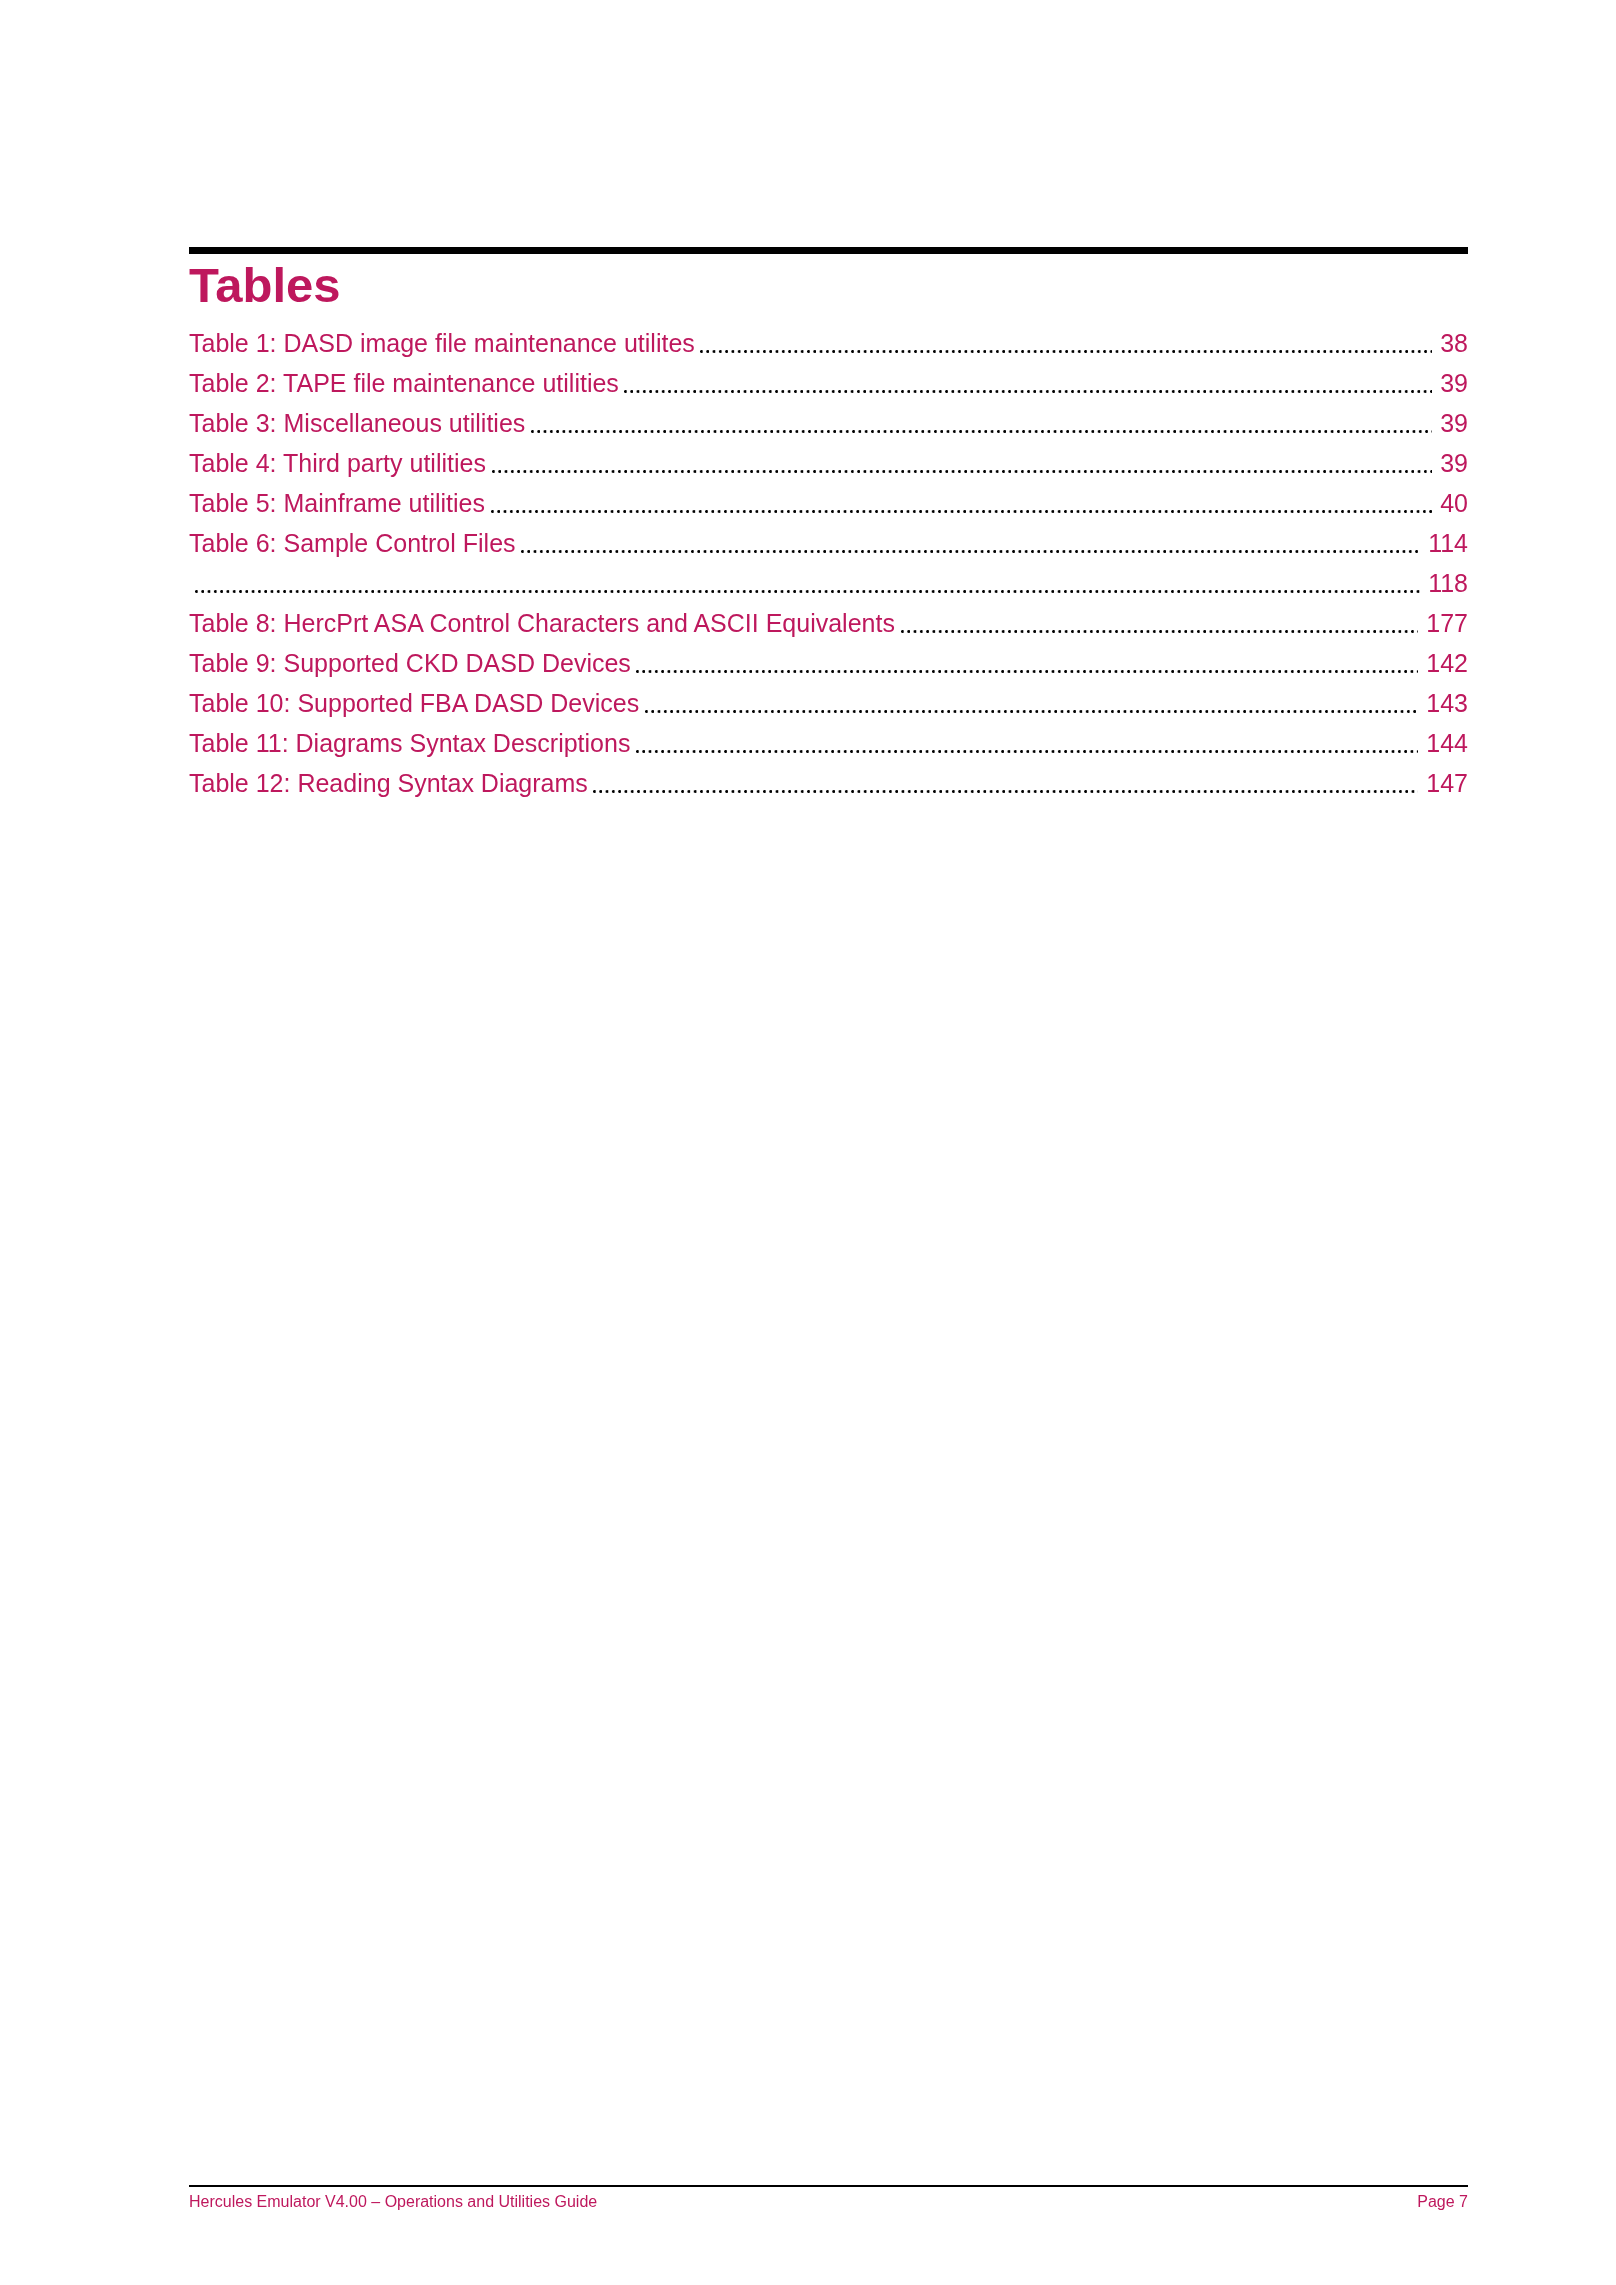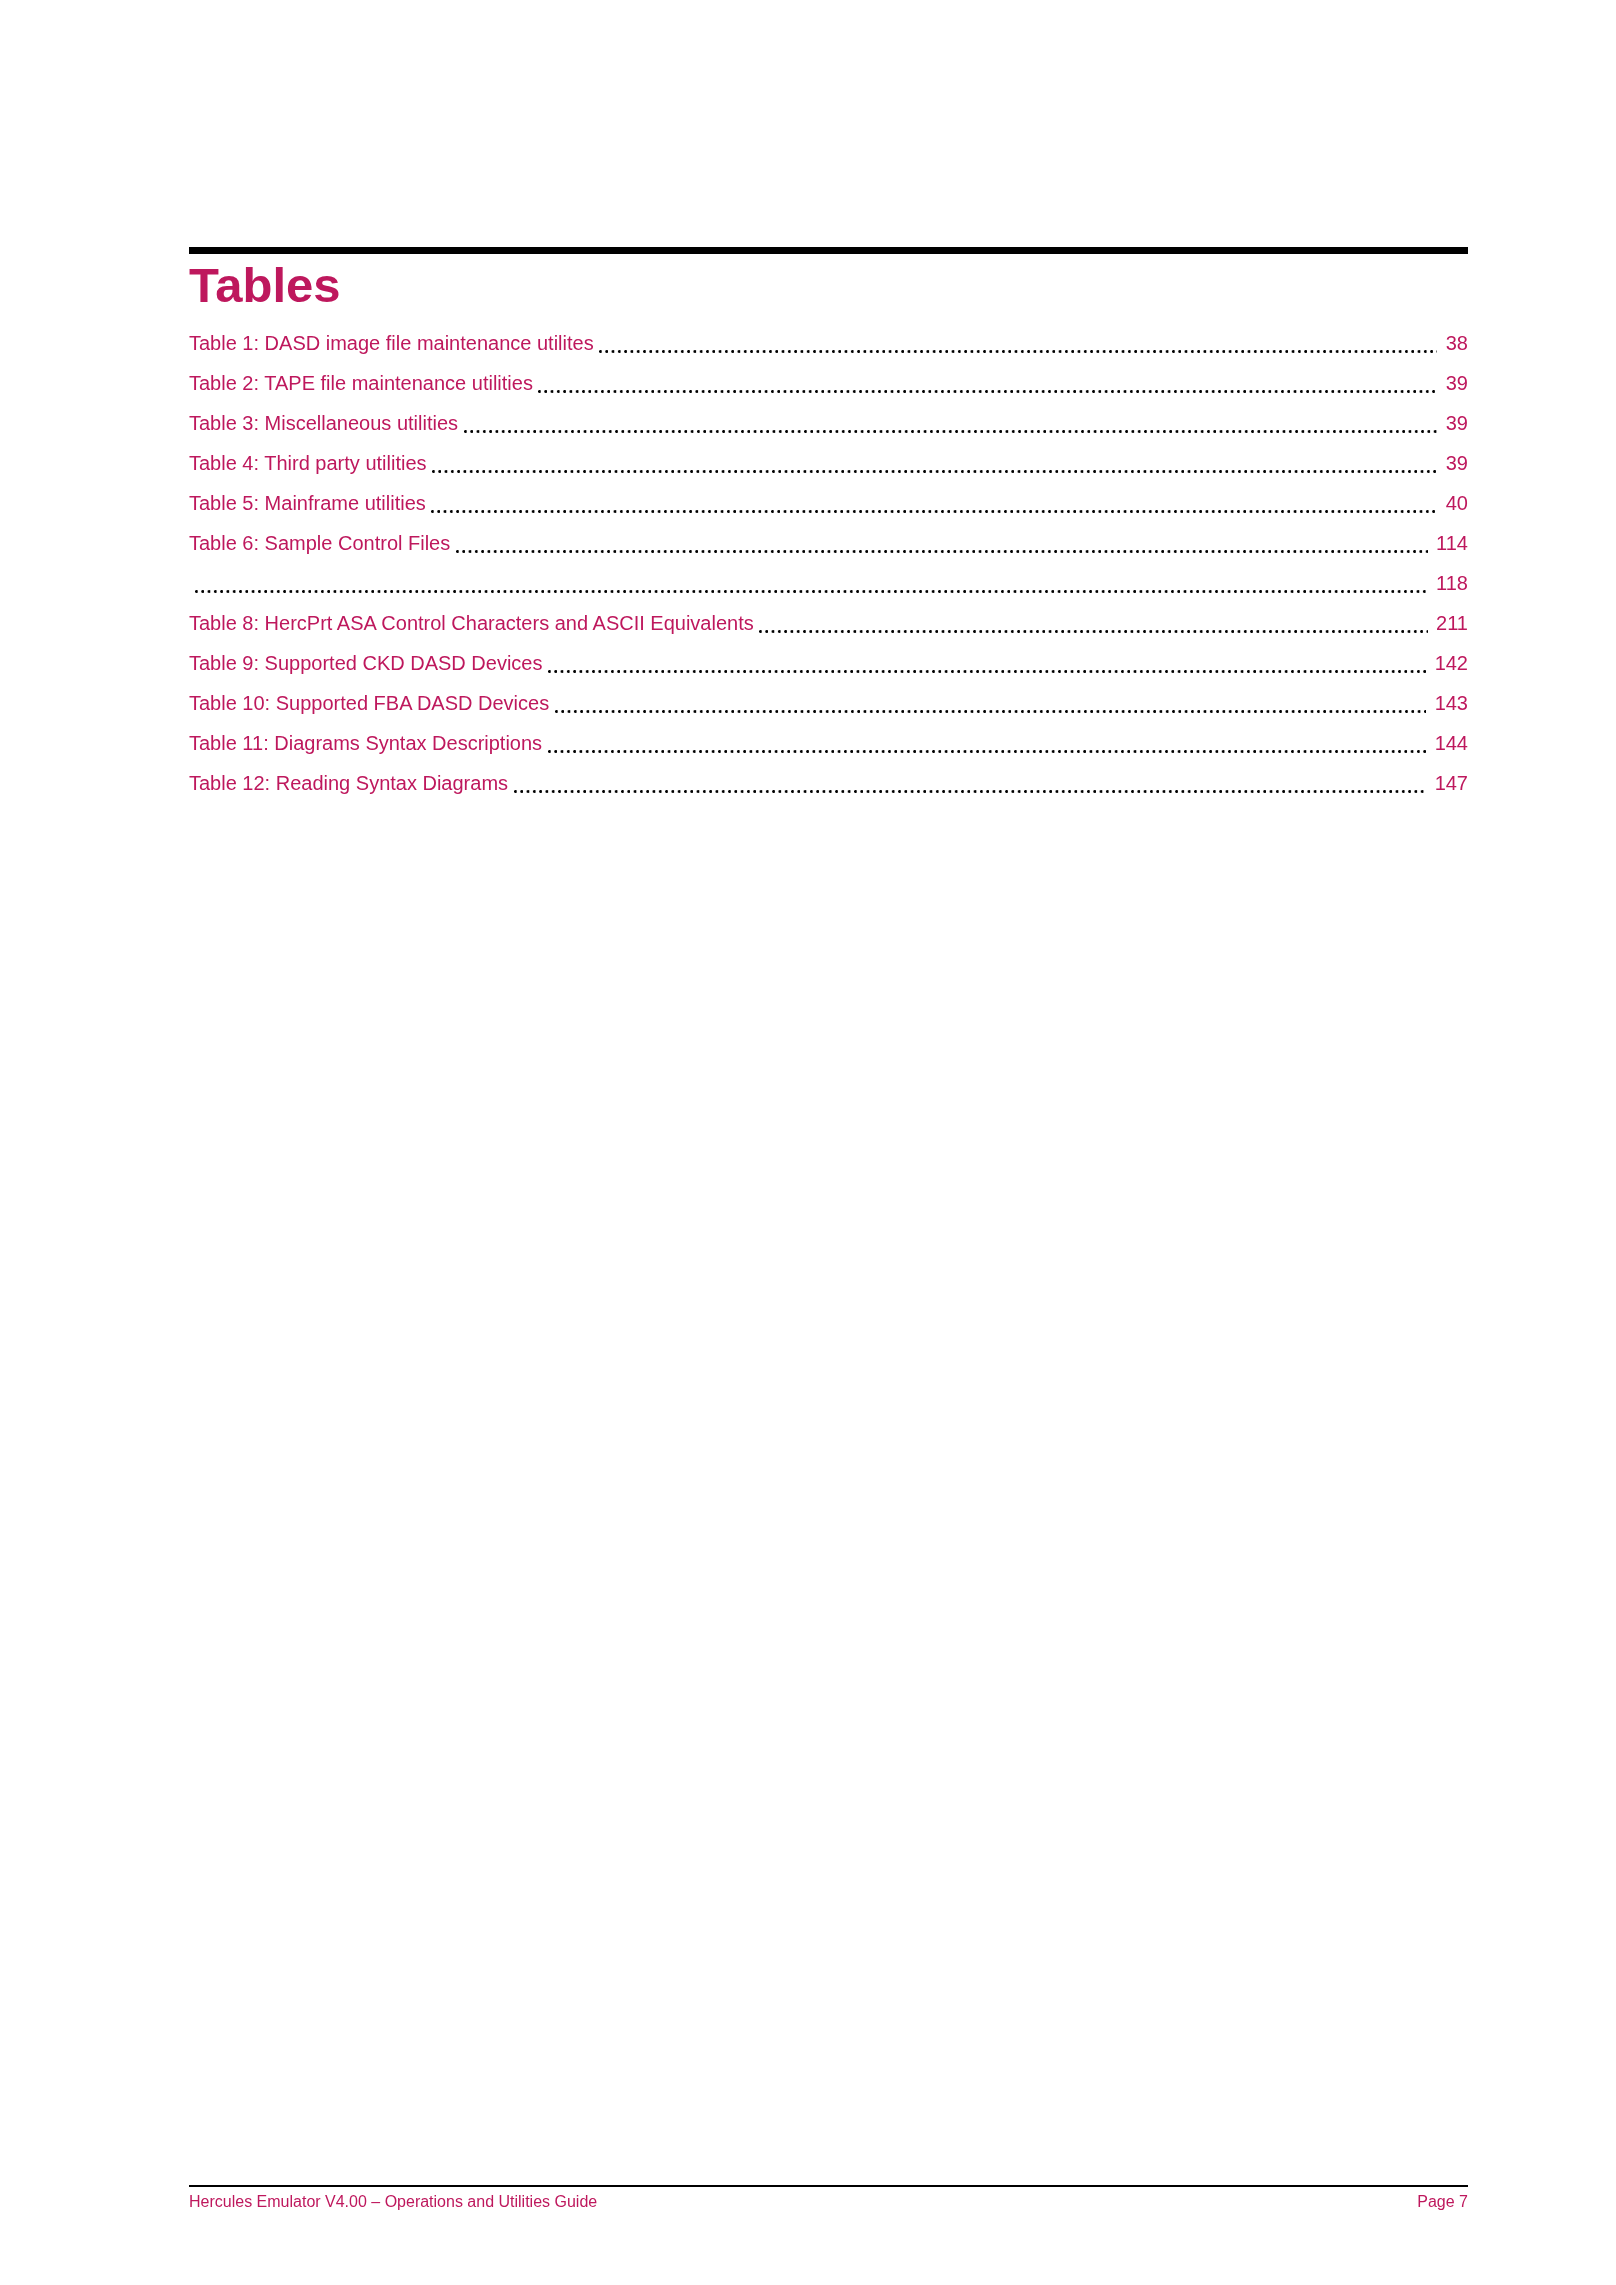--- a/index.html
+++ b/index.html
@@ -33,21 +33,21 @@
     font-weight: bold;
     letter-spacing: 0px;
   }
   .toc {
     margin-top: 13px;
   }
   .toc-row {
     display: flex;
     align-items: flex-start;
     line-height: 40px;
-    font-size: 20px;
+    font-size: 25px;
     white-space: nowrap;
     cursor: default;
   }
   .toc-label {
     flex: 0 0 auto;
   }
   .dot-leader {
     flex: 1 1 auto;
     align-self: stretch;
     margin-left: 5.6px;
@@ -126,21 +126,21 @@
       </div>
 
       <div class="toc-row">
         <span class="dot-leader"></span>
         <span class="toc-page">118</span>
       </div>
 
       <div class="toc-row">
         <span class="toc-label">Table 8: HercPrt ASA Control Characters and ASCII Equivalents</span>
         <span class="dot-leader"></span>
-        <span class="toc-page">211</span>
+        <span class="toc-page">177</span>
       </div>
 
       <div class="toc-row">
         <span class="toc-label">Table 9: Supported CKD DASD Devices</span>
         <span class="dot-leader"></span>
         <span class="toc-page">142</span>
       </div>
 
       <div class="toc-row">
         <span class="toc-label">Table 10: Supported FBA DASD Devices</span>

